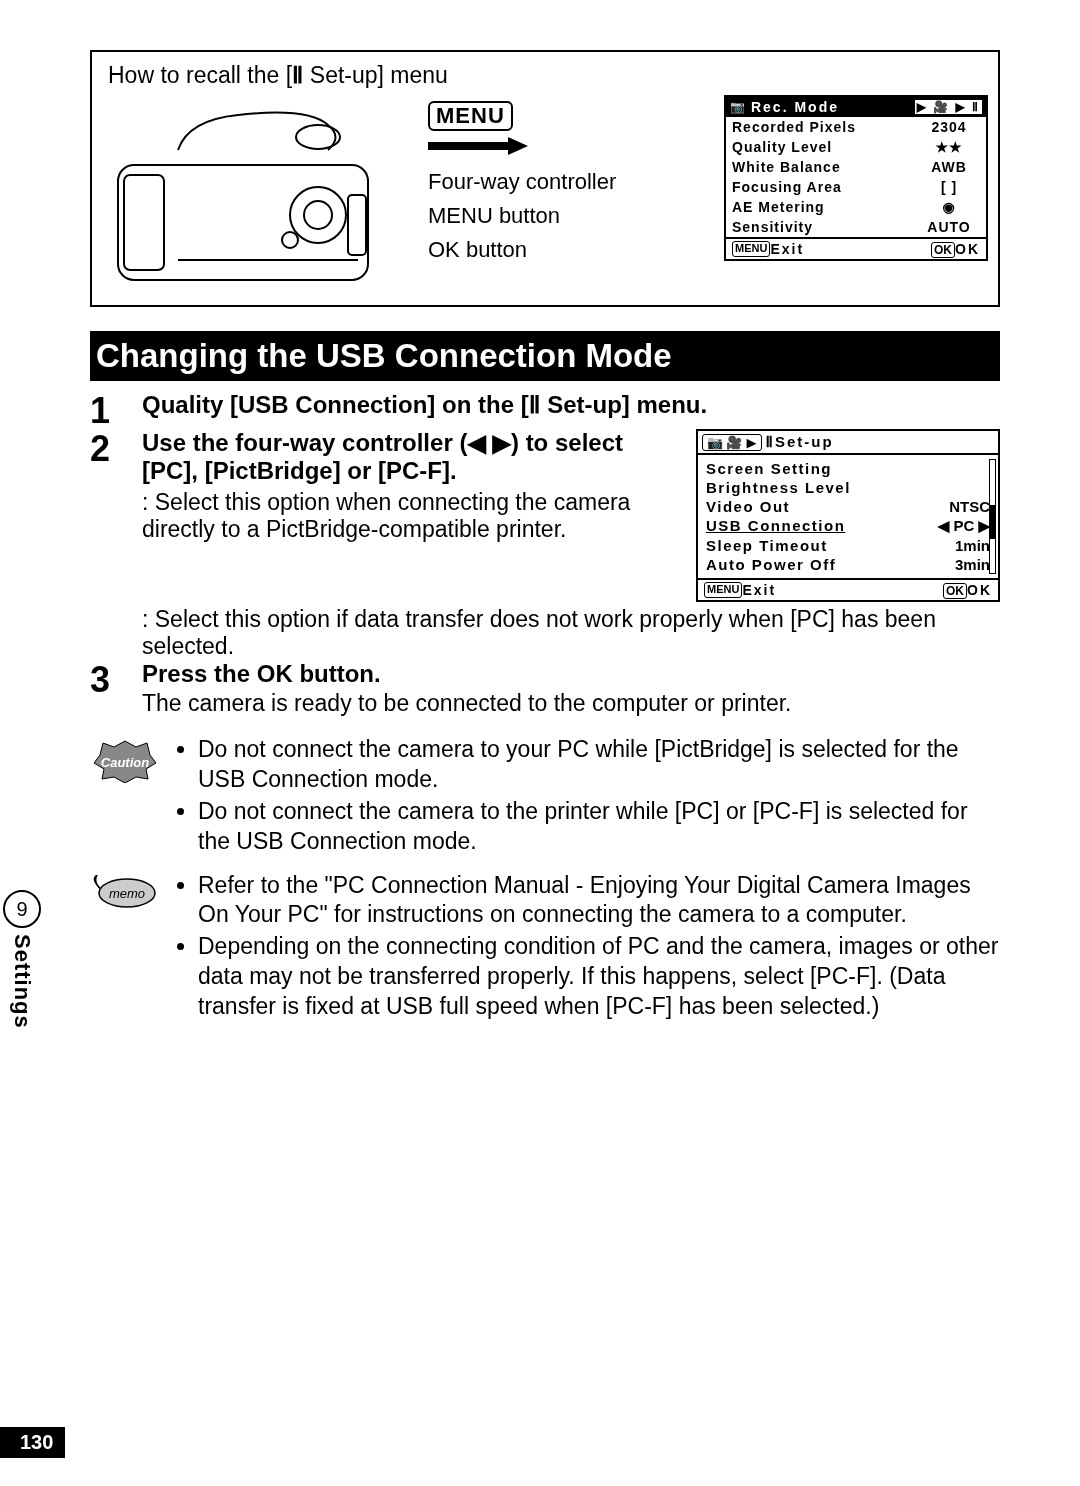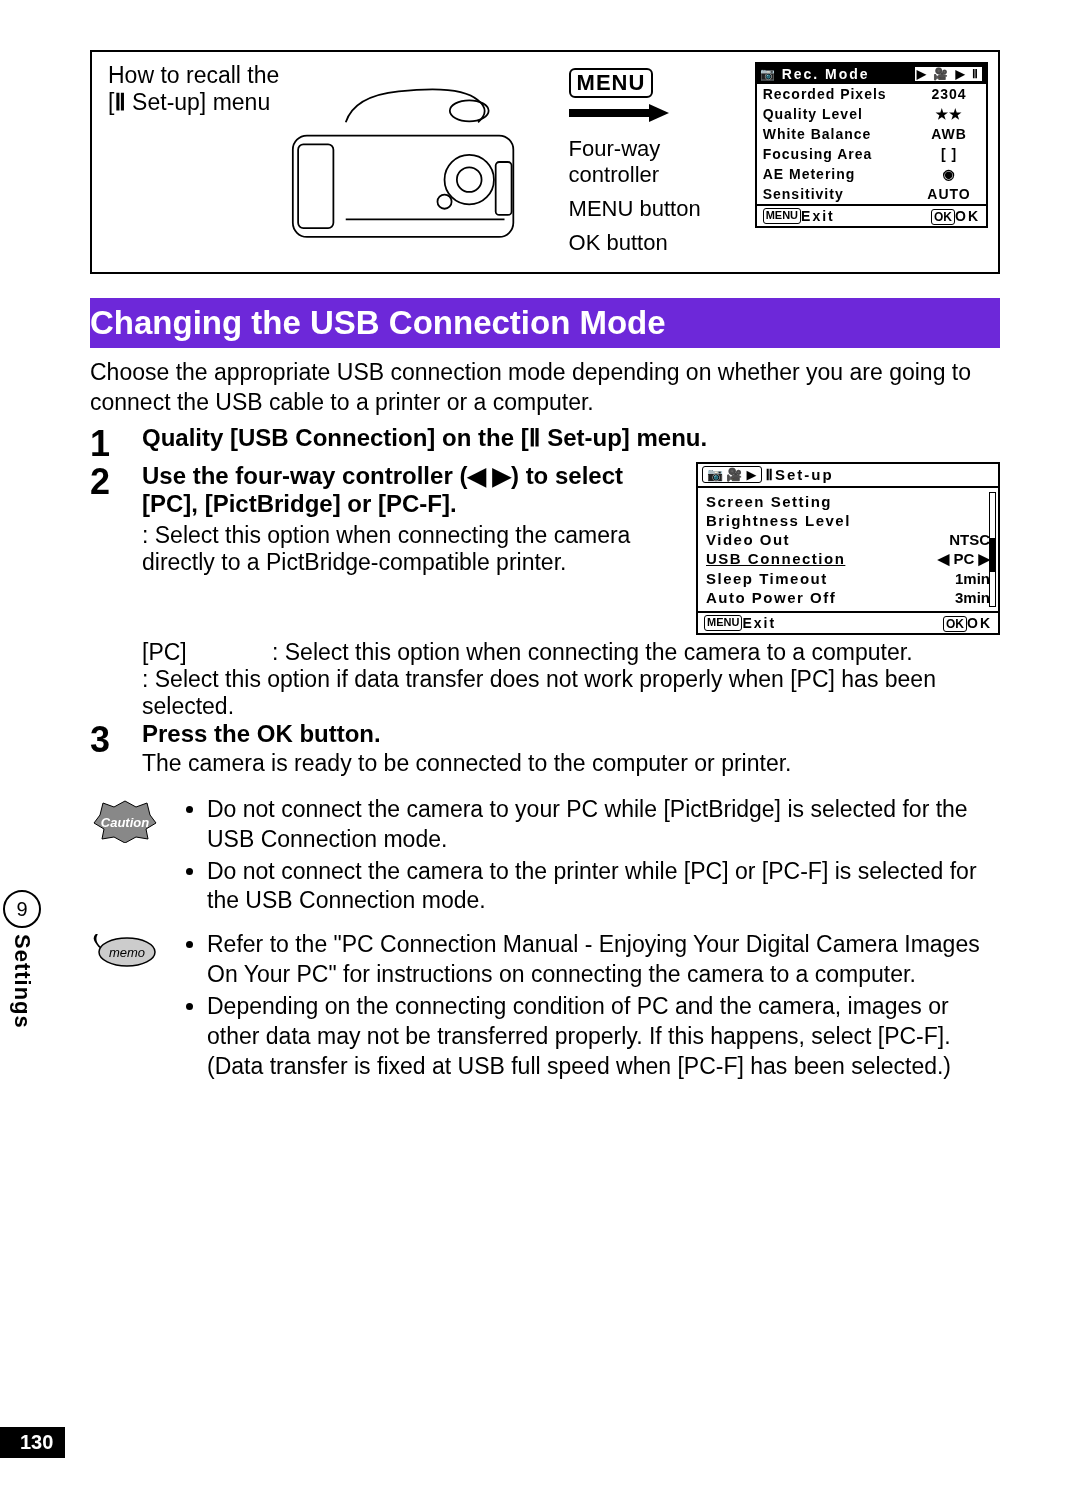--- a/index.html
+++ b/index.html
@@ -14,21 +14,21 @@
     position: relative;
     width: 1080px;
     height: 1486px;
     box-sizing: border-box;
     padding: 50px 80px 0 90px;
   }
   .top-box {
     border: 2px solid #000;
     padding: 10px 10px 10px 16px;
     display: flex;
-    flex-direction: row;
+    flex-direction: column;
   }
   .top-box-title {
     font-size: 23px;
     margin-bottom: 6px;
   }
   .tools-icon {
     display: inline-block;
     font-weight: bold;
   }
   .top-box-content {
@@ -127,25 +127,25 @@
   }
   .menu-small {
     border:1.5px solid #000;
     border-radius:3px;
     padding:0 2px;
     font-size:11px;
     font-weight:bold;
     letter-spacing:0;
   }
   .section-heading {
-    background:#6d28d9;
+    background:#000000;
     color:#fff;
     font-size:33px;
     font-weight:bold;
-    padding:6px 0;
+    padding:6px 6px;
     margin: 24px 0 10px 0;
   }
   .intro {
     font-size:23px;
     line-height:1.3;
     margin-bottom: 6px;
   }
   .steps {
     display:flex;
     flex-direction:column;
@@ -219,21 +219,21 @@
   .lcd2-body .scroll .thumb {
     position:absolute; left:0; right:0; top:40%; height:30%; background:#000;
   }
   .opt-table {
     font-size:23px;
     margin-top:4px;
   }
   .opt-table .opt-row { display:flex; }
   .opt-table .opt-key { width:130px; flex-shrink:0; }
   .opt-table .opt-val { flex:1; }
-  .notes { display:flex; gap:25px; margin-top:18px; }
+  .notes { display:flex; gap:16px; margin-top:18px; }
   .note-badge { width:70px; flex-shrink:0; display:flex; align-items:flex-start; justify-content:center; padding-top:4px;}
   .note-badge.caution svg { width:66px; height:44px; }
   .note-badge.memo svg { width:64px; height:36px; }
   .note-body { flex:1; font-size:23px; line-height:1.3; }
   .note-body ul { margin:0; padding-left:22px; }
   .note-body li { margin-bottom:2px; }
   .side-tab {
     position:absolute;
     left:0;
     top:890px;
@@ -343,21 +343,20 @@
             <span>Exit</span>
             <span style="margin-left:auto"><span class="ok-badge">OK</span><span>OK</span></span>
           </div>
         </div>
       </div>
     </div>
   </div>
 
   <div class="section-heading">Changing the USB Connection Mode</div>
 
-  <div class="intro">Choose the appropriate USB connection mode depending on whether you are going to connect the USB cable to a printer or a computer.</div>
 
   <div class="steps">
 
     <div class="step">
       <div class="step-num">1</div>
       <div class="step-body">
         <div class="step-title">
           <span>Quality [USB Connection] on the [</span><span class="tools-icon">Ⅱ</span><span> Set-up] menu.</span>
         </div>
       </div>
@@ -412,24 +411,20 @@
             </div>
             <div class="lcd-footer" style="border-top:2px solid #000">
               <span class="menu-small">MENU</span>
               <span>Exit</span>
               <span style="margin-left:auto"><span class="ok-badge">OK</span><span>OK</span></span>
             </div>
           </div>
         </div>
         <div class="opt-table">
           <div class="opt-row">
-            <div class="opt-key">[PC]</div>
-            <div class="opt-val">: Select this option when connecting the camera to a computer.</div>
-          </div>
-          <div class="opt-row">
             <div class="opt-val">: Select this option if data transfer does not work properly when [PC] has been selected.</div>
           </div>
         </div>
       </div>
     </div>
 
     <div class="step">
       <div class="step-num">3</div>
       <div class="step-body">
         <div class="step-title">Press the OK button.</div>

